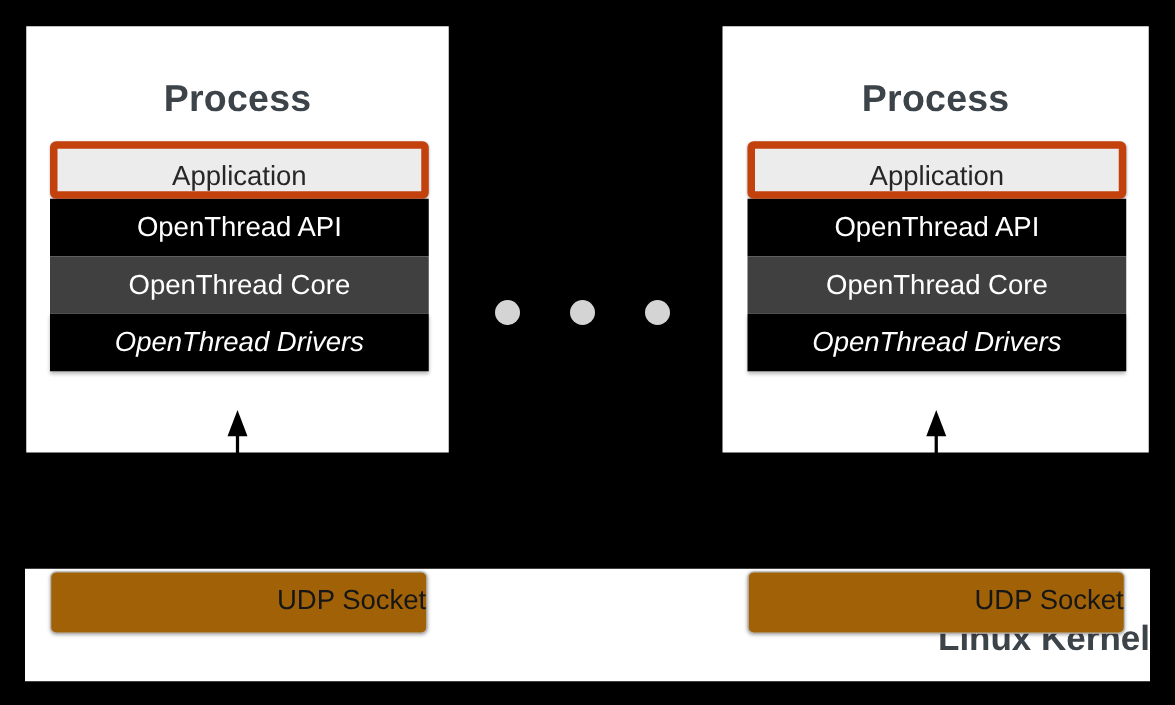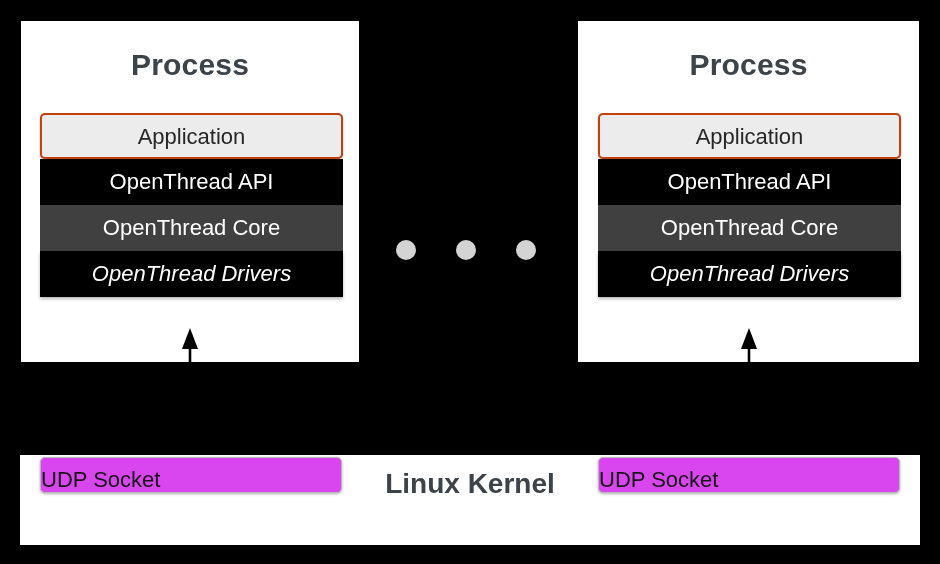--- a/index.html
+++ b/index.html
@@ -25,21 +25,21 @@
 
   #process-panel-left  { left: 21px;  top: 21px;  width: 338px; height: 341px; }
   #process-panel-right { left: 578px; top: 21px;  width: 341px; height: 341px; }
   #kernel-panel        { left: 20px;  top: 455px; width: 900px; height: 90px; }
 
   
   .process-title {
     position: absolute;
     left: 0;
     right: 0;
-    top: 27px;
+    top: 42px;
     text-align: center;
     font-size: 30px;
     font-weight: bold;
     color: #3c4349;
     letter-spacing: 0.2px;
   }
 
   
   .stack {
     position: absolute;
@@ -52,21 +52,21 @@
   .layer {
     height: 46px;
     line-height: 46px;
     text-align: center;
     font-size: 22px;
     box-sizing: border-box;
   }
 
   .layer-application {
     background: #ececec;
-    border: 2px solid #c2410c;
+    border: 6px solid #c2410c;
     border-radius: 5px;
     color: #262626;
     box-shadow: 0 1px 2px rgba(0,0,0,0.30);
     position: relative;
     z-index: 2;
     line-height: 44px;
   }
 
   .layer-api,
   .layer-drivers {
@@ -113,40 +113,40 @@
   }
   .dot:nth-child(1) { left: 0px; }
   .dot:nth-child(2) { left: 60px; }
   .dot:nth-child(3) { left: 120px; }
 
   
   .udp-socket {
     position: absolute;
     top: 2px;
     width: 302px;
-    height: 36px;
+    height: 50px;
     line-height: 44px;
-    text-align: left;
+    text-align: right;
     font-size: 22px;
     color: #161616;
-    background: #d946ef;
+    background: #a16207;
     border: 1px solid #b8b8b8;
     border-radius: 5px;
     box-sizing: border-box;
     box-shadow: 0 1px 3px rgba(0,0,0,0.32);
   }
   #udp-socket-left  { left: 20px; }
   #udp-socket-right { left: 578px; }
 
   .kernel-label {
     position: absolute;
     left: 0;
     right: 0;
-    top: 13px;
-    text-align: center;
+    top: 40px;
+    text-align: right;
     font-size: 28px;
     font-weight: bold;
     color: #3c4349;
   }
 </style>
 </head>
 <body>
 
 <div class="panel" id="process-panel-left">
 

